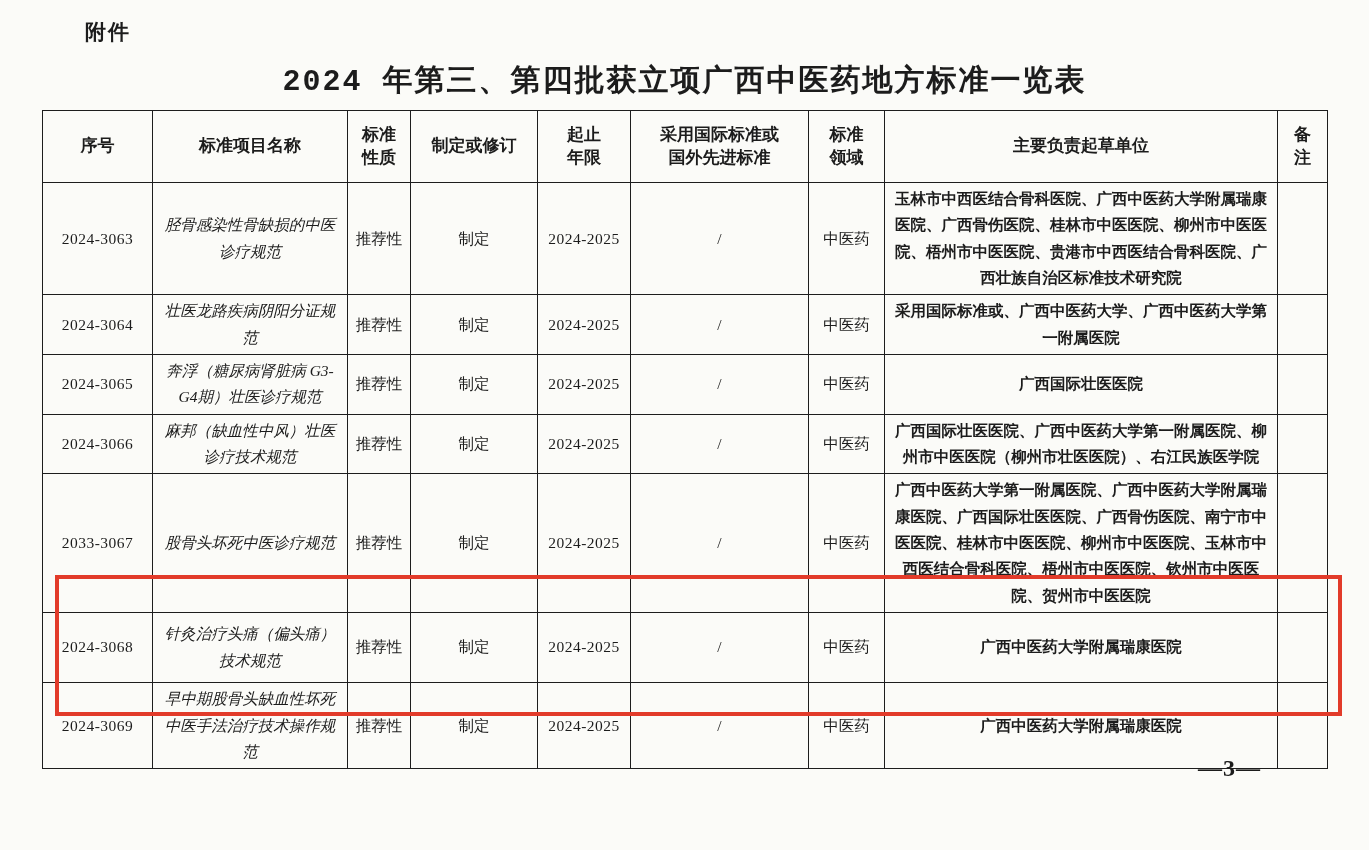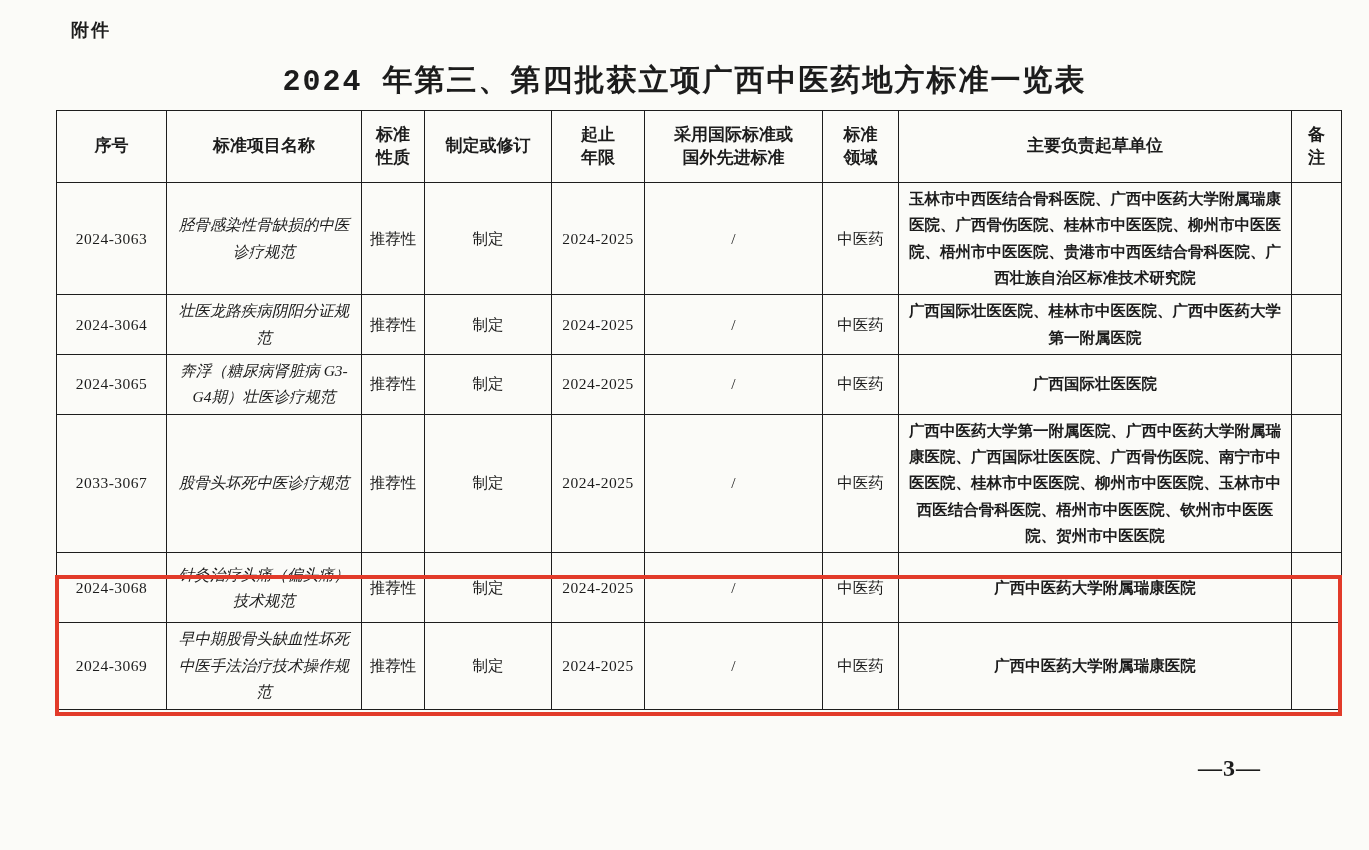--- a/index.html
+++ b/index.html
@@ -12,41 +12,41 @@
     font-family: "Liberation Serif", serif;
     color: #1c1c1c;
   }
   .page {
     position: relative;
     width: 1369px;
     height: 850px;
   }
   .attachment {
     position: absolute;
-    left: 71px;
+    left: 85px;
     top: 18px;
     font-family: "Liberation Sans", sans-serif;
-    font-size: 18px;
+    font-size: 21px;
     font-weight: bold;
     letter-spacing: 2px;
   }
   .title {
     position: absolute;
     left: 42px;
     top: 60px;
     width: 1285px;
     text-align: center;
     font-family: Liberation Mono, monospace;
     font-size: 30px;
     font-weight: bold;
     letter-spacing: 2px;
   }
   table.std {
     position: absolute;
-    left: 56px;
+    left: 42px;
     top: 110px;
     border-collapse: collapse;
     table-layout: fixed;
     width: 1285px;
   }
   table.std th, table.std td {
     border: 1.6px solid #1d1d1d;
     text-align: center;
     vertical-align: middle;
     padding: 3px 6px;
@@ -159,34 +159,45 @@
         <td></td>
       </tr>
       <tr class="h-r1">
         <td class="serial">2024-3064</td>
         <td class="name">壮医龙路疾病阴阳分证规范</td>
         <td>推荐性</td>
         <td>制定</td>
         <td class="years">2024-2025</td>
         <td>/</td>
         <td>中医药</td>
-        <td class="units">广西国际壮医医院、桂林市中医医院、广西中医药大学第一附属医院</td>
+        <td class="units">采用国际标准或、广西中医药大学、广西中医药大学第一附属医院</td>
         <td></td>
       </tr>
       <tr class="h-r2">
         <td class="serial">2024-3065</td>
         <td class="name">奔浮（糖尿病肾脏病 G3-G4期）壮医诊疗规范</td>
         <td>推荐性</td>
         <td>制定</td>
         <td class="years">2024-2025</td>
         <td>/</td>
         <td>中医药</td>
         <td class="units">广西国际壮医医院</td>
         <td></td>
       </tr>
+      <tr class="h-r3">
+        <td class="serial">2024-3066</td>
+        <td class="name">麻邦（缺血性中风）壮医诊疗技术规范</td>
+        <td>推荐性</td>
+        <td>制定</td>
+        <td class="years">2024-2025</td>
+        <td>/</td>
+        <td>中医药</td>
+        <td class="units">广西国际壮医医院、广西中医药大学第一附属医院、柳州市中医医院（柳州市壮医医院）、右江民族医学院</td>
+        <td></td>
+      </tr>
       <tr class="h-r4">
         <td class="serial">2033-3067</td>
         <td class="name">股骨头坏死中医诊疗规范</td>
         <td>推荐性</td>
         <td>制定</td>
         <td class="years">2024-2025</td>
         <td>/</td>
         <td>中医药</td>
         <td class="units">广西中医药大学第一附属医院、广西中医药大学附属瑞康医院、广西国际壮医医院、广西骨伤医院、南宁市中医医院、桂林市中医医院、柳州市中医医院、玉林市中西医结合骨科医院、梧州市中医医院、钦州市中医医院、贺州市中医医院</td>
         <td></td>

